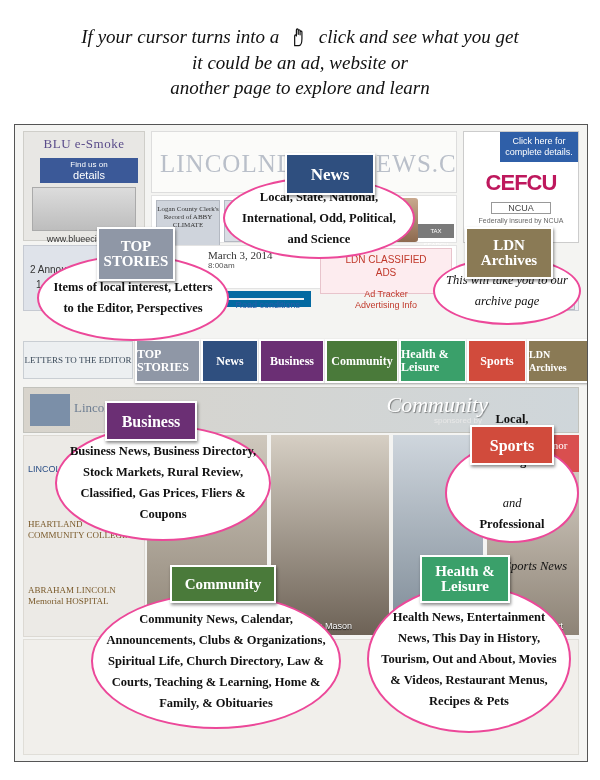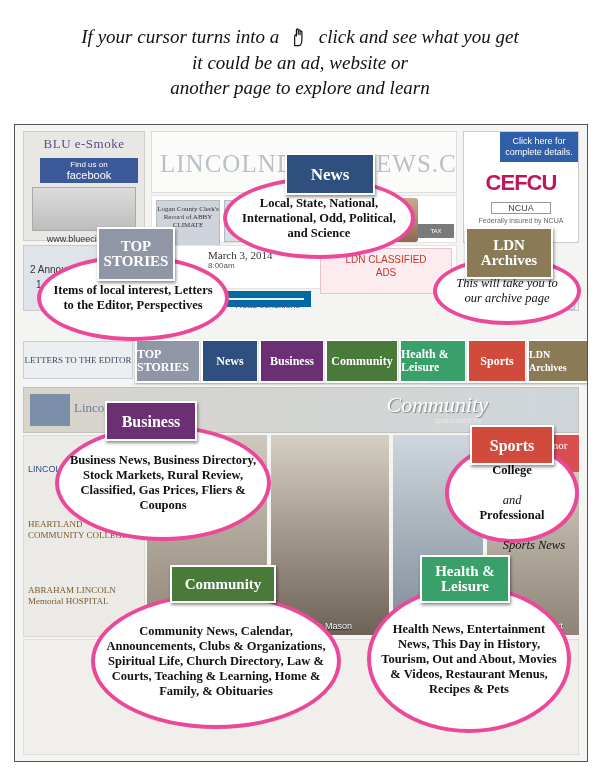--- a/index.html
+++ b/index.html
@@ -132,27 +132,27 @@
   #tab-archives{left:450px;top:102px;width:84px;height:48px;background:#8a7a55;font-size:15px;}
   #tab-business{left:90px;top:276px;width:88px;height:36px;background:#6b2f74;font-size:16px;}
   #tab-sports{left:455px;top:300px;width:80px;height:36px;background:#d14b3c;font-size:16px;}
   #tab-community{left:155px;top:440px;width:102px;height:34px;background:#4a7a3a;font-size:15px;}
   #tab-health{left:405px;top:430px;width:86px;height:44px;background:#3aa06a;font-size:15px;}
 
   
   .bubble{
     position:absolute;
     background:#ffffff;
-    border:4px solid #ec4899;
+    border:2px solid #ec4899;
     border-radius:50%;
     color:#111;
     font-family:"Liberation Serif",serif;
     font-weight:bold;
     font-size:12.5px;
-    line-height:15px;
+    line-height:21px;
     text-align:center;
     display:flex;align-items:center;justify-content:center;
     padding:6px 10px;
     box-sizing:border-box;
     z-index:5;
   }
   .bubble span{display:block;width:100%;}
   #bub-news{left:208px;top:52px;width:192px;height:82px;}
   #bub-top{left:22px;top:130px;width:192px;height:86px;}
   #bub-archives{left:418px;top:132px;width:148px;height:68px;font-weight:normal;font-style:italic;font-size:12.5px;}
@@ -177,21 +177,21 @@
   <span class="line">it could be an ad, website or</span>
   <span class="line">another page to explore and learn</span>
 </div>
 
 <div id="frame">
 
   <div class="blk" id="adbox-left">
     <div class="ad-title">BLU e-Smoke</div>
     <div class="fb">
       <small>Find us on</small>
-      <span>facebook</span>
+      <span>details</span>
     </div>
     <div class="ecig"></div>
     <div class="url">www.blueecig.com</div>
   </div>
 
   <div class="blk" id="masthead">
     <div class="mh-text">LINCOLNDAILYNEWS.COM</div>
   </div>
   <div class="blk" id="masthead-sub">
     <div class="ph">Logan County Clerk's Record of ABBY CLIMATE</div>
@@ -217,20 +217,24 @@
 
   <div class="blk" id="daterow">
     <div class="date">March 3, 2014</div>
     <div class="time">8:00am</div>
     <div id="classified">
       <div>LDN CLASSIFIED</div>
       <div>ADS</div>
     </div>
   </div>
   <div class="blk" id="roads">Road conditions</div>
+  <div class="blk" id="adtracker">
+    <div>Ad Tracker</div>
+    <div>Advertising Info</div>
+  </div>
   <div class="blk" id="searchbar">
     <span class="rad"></span>
     <span class="lbl">Web</span>
     <div class="btn">Search</div>
   </div>
 
   <div class="blk" id="navbar">
     <div class="navbtn" id="nav-letters">LETTERS TO THE EDITOR</div>
     <div class="navbtn" id="nav-top">TOP STORIES</div>
     <div class="navbtn" id="nav-news">News</div>

